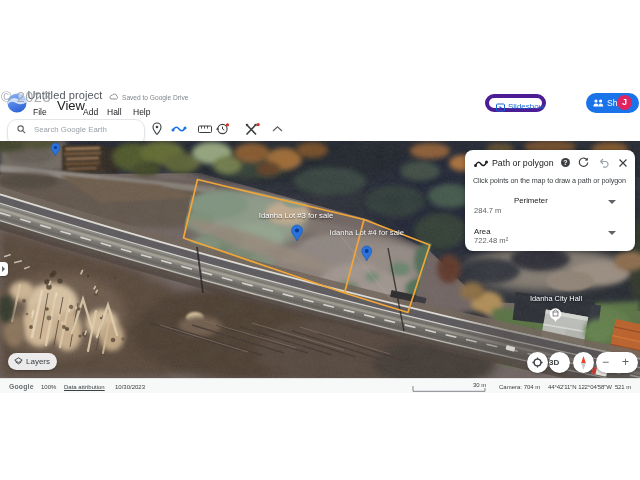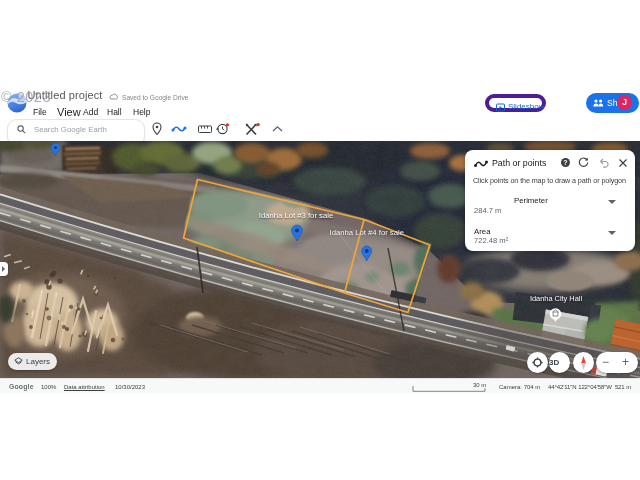--- a/index.html
+++ b/index.html
@@ -30,21 +30,21 @@
     <div class="abs" style="left:27.5px;top:88.5px;font-size:11px;font-weight:500;color:#53575c;letter-spacing:0.1px;">Untitled project</div>
 
     <div class="abs" style="left:1px;top:88.5px;font-size:14.5px;color:#949a9f;opacity:0.8;letter-spacing:0.5px;z-index:5;">© 2023</div>
 
     <svg class="abs" style="left:109px;top:92.5px;" width="10" height="8" viewBox="0 0 10 8">
       <path d="M7.8,3.1 A2.4,2.4 0 0 0 3.3,2.3 A2,2 0 0 0 2,6 L7.6,6 A1.7,1.7 0 0 0 7.8,3.1 Z" fill="none" stroke="#80868b" stroke-width="0.9"></path>
     </svg>
     <div class="abs" style="left:122px;top:94px;font-size:6.6px;color:#80868b;">Saved to Google Drive</div>
 
     <div class="abs" style="left:33px;top:106.5px;font-size:8.5px;color:#202124;">File</div>
-    <div class="abs" style="left:57px;top:106px;font-size:11px;color:#202124;">View</div>
+    <div class="abs" style="left:57px;top:98px;font-size:13px;color:#202124;">View</div>
     <div class="abs" style="left:83px;top:106.5px;font-size:8.5px;color:#202124;">Add</div>
     <div class="abs" style="left:107px;top:106.5px;font-size:8.5px;color:#202124;">Hall</div>
     <div class="abs" style="left:133px;top:106.5px;font-size:8.5px;color:#202124;">Help</div>
 
     <div class="abs" style="left:485px;top:94px;width:61px;height:18px;border:4px solid #4c1d95;border-radius:9px;background:#fff;">
       <svg class="abs" style="left:7px;top:4.5px;" width="9" height="9" viewBox="0 0 9 9">
         <rect x="0.5" y="1" width="8" height="7" rx="1" fill="none" stroke="#1967d2" stroke-width="1"></rect>
         <path d="M3.5,3 L6,4.5 L3.5,6 Z" fill="#1967d2"></path>
       </svg>
       <div class="abs" style="left:19px;top:4px;font-size:8px;font-weight:500;color:#1967d2;">Slideshow</div>
@@ -480,21 +480,21 @@
       <div class="abs" style="left:26px;top:3px;font-size:12px;color:#5f6368;">+</div>
     </div>
   </div>
 
   <div class="abs" style="left:465px;top:150px;width:170px;height:101px;background:#fff;border-radius:8px;box-shadow:0 1px 4px rgba(0,0,0,0.3);">
     <svg class="abs" style="left:9px;top:8px;" width="14" height="10" viewBox="0 0 14 10">
       <path d="M1.5,7.5 Q4,2 7,6 Q10,10 12.5,4" fill="none" stroke="#202124" stroke-width="1.5"></path>
       <circle cx="1.5" cy="7.5" r="1.5" fill="#202124"></circle>
       <circle cx="12.5" cy="4" r="1.5" fill="#202124"></circle>
     </svg>
-    <div class="abs" style="left:27px;top:7.5px;font-size:8.8px;color:#202124;white-space:nowrap;">Path or points</div>
+    <div class="abs" style="left:27px;top:7.5px;font-size:8.8px;color:#202124;white-space:nowrap;">Path or polygon</div>
 
     <div class="abs" style="left:96px;top:8px;width:9px;height:9px;border-radius:50%;background:#3c4043;color:#fff;font-size:7px;font-weight:700;text-align:center;line-height:9px;">?</div>
 
     <svg class="abs" style="left:113px;top:7px;" width="11" height="11" viewBox="0 0 11 11">
       <path d="M9.2,3.2 A4.2,4.2 0 1 0 9.7,5.5" fill="none" stroke="#3c4043" stroke-width="1.2"></path>
       <path d="M9.8,0.6 L9.8,3.6 L6.8,3.6 Z" fill="#3c4043"></path>
     </svg>
 
     <svg class="abs" style="left:134px;top:8px;" width="11" height="10" viewBox="0 0 11 10">
       <path d="M1.5,3.5 L4,1 M1.5,3.5 L4,6 M1.5,3.5 L7,3.5 A3,3 0 0 1 7,9.2 L4,9.2" fill="none" stroke="#9aa0a6" stroke-width="1.2"></path>

